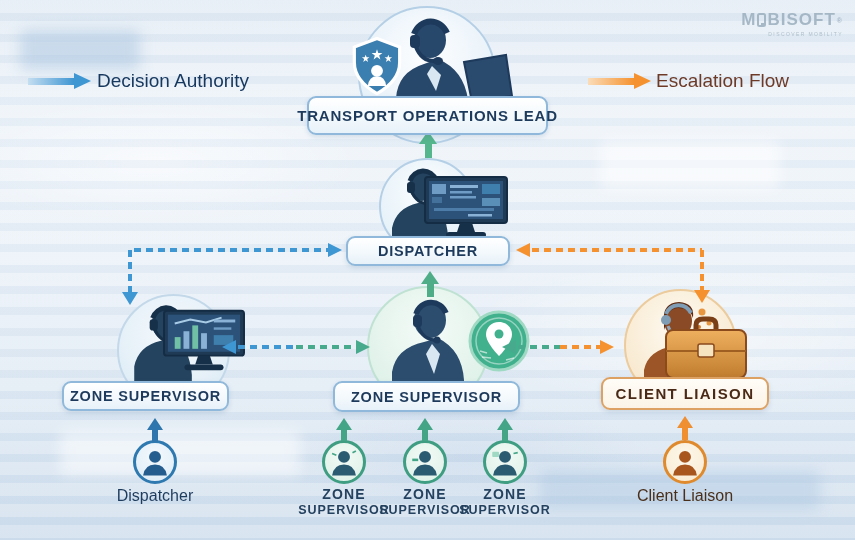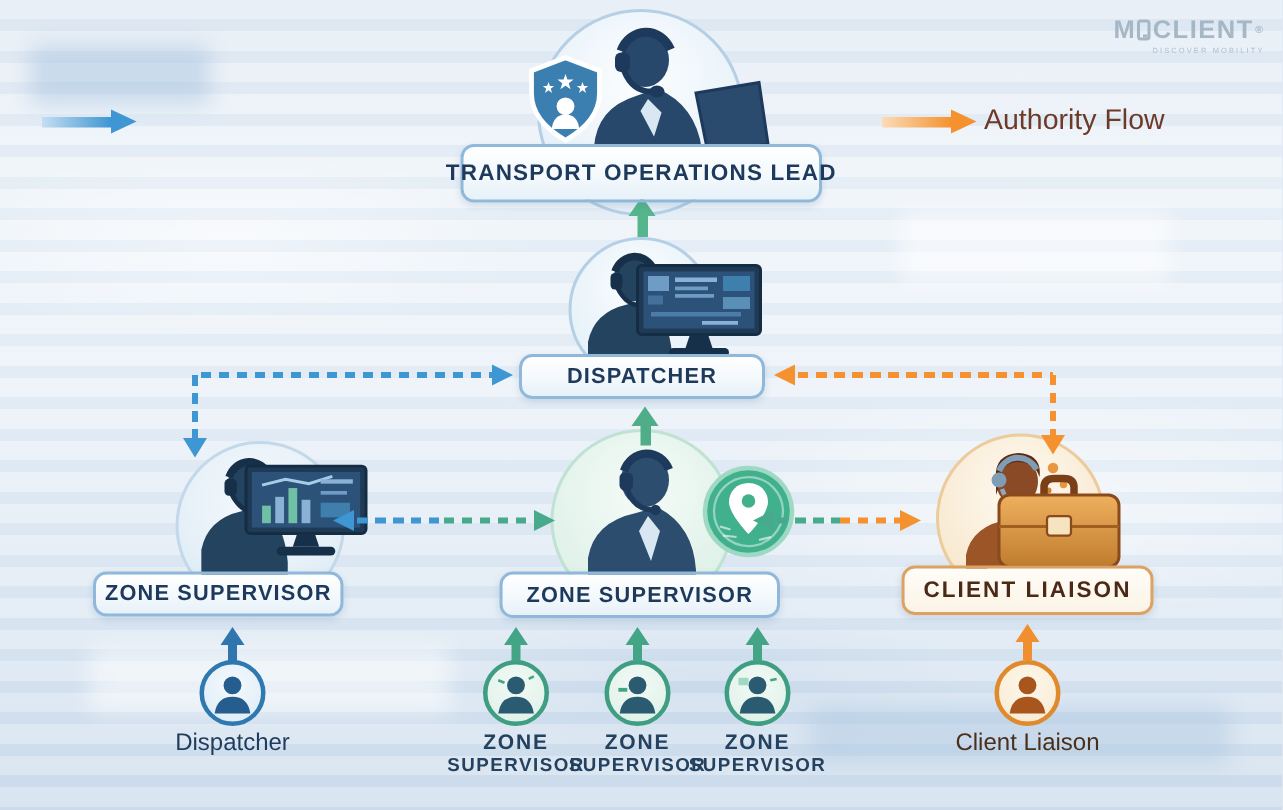--- a/index.html
+++ b/index.html
@@ -67,32 +67,33 @@
 
   <div class="blob" style="left:20px;top:30px;width:120px;height:40px;background:rgba(167,196,224,.5);"></div>
   <div class="blob" style="left:600px;top:140px;width:180px;height:50px;background:rgba(255,255,255,.55);"></div>
   <div class="blob" style="left:60px;top:430px;width:240px;height:46px;background:rgba(255,255,255,.5);"></div>
   <div class="blob" style="left:540px;top:470px;width:280px;height:40px;background:rgba(173,199,226,.45);"></div>
 
   <div id="brand">
     <div class="name">
       <span>M</span>
         <span class="phone"></span>
-        <span>CLIENT</span>
+        <span>BISOFT</span>
         <sup>®</sup>
     </div>
     <div class="tagline">DISCOVER MOBILITY</div>
   </div>
 
   <div class="solid-shaft" style="--c:#3e96d2;left:28px;top:78px;width:46px;height:7px;background:linear-gradient(90deg,#c4def1,#3e96d2);"></div>
   <div class="ah ah-right" style="--c:#3e96d2;left:74px;top:73px;border-top-width:8px;border-bottom-width:8px;border-left-width:17px;"></div>
+  <div class="legend-label" style="left:97px;top:70px;color:#16375e;">Decision Authority</div>
 
   <div class="solid-shaft" style="--c:#f5922f;left:588px;top:78px;width:46px;height:7px;background:linear-gradient(90deg,#fbdcb8,#f5922f);"></div>
   <div class="ah ah-right" style="--c:#f5922f;left:634px;top:73px;border-top-width:8px;border-bottom-width:8px;border-left-width:17px;"></div>
-  <div class="legend-label" style="left:656px;top:70px;color:#6e3a28;">Authority Flow</div>
+  <div class="legend-label" style="left:656px;top:70px;color:#6e3a28;">Escalation Flow</div>
 
   <div class="fig-circle" style="left:358px;top:6px;width:138px;height:138px;border:2px solid #b5d0e6;background:radial-gradient(circle at 50% 35%,#fdfeff,#dcebf6);"></div>
   <svg class="fig-svg" style="left:368px;top:10px;" width="150" height="116" viewBox="0 0 150 116">
     <path d="M96 52 L138 45 L144 86 L104 92 Z" fill="#2a4a6e" stroke="#1d3a5c" stroke-width="2"></path>
     <path d="M100 92 L146 86 L150 100 L104 106 Z" fill="#3a5f85"></path>
     <ellipse cx="62" cy="30" rx="16" ry="18" fill="#28486b"></ellipse>
     <path d="M28 116 L28 88 Q30 62 56 54 L70 49 Q96 60 100 90 L102 116 Z" fill="#28486b"></path>
     <path d="M64 56 l9 9 -5 16 -9 -17 z" fill="#d8e7f2"></path>
     <path d="M46 24 A18 20 0 0 1 79 23" stroke="#1d3a5c" stroke-width="6" fill="none"></path>
     <rect x="42" y="25" width="10" height="13" rx="4" fill="#1d3a5c"></rect>

